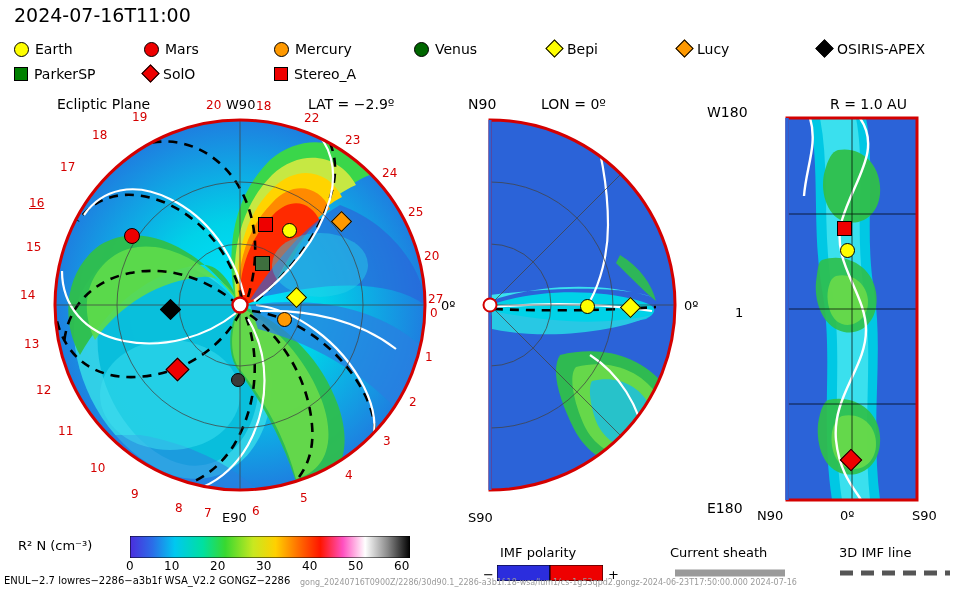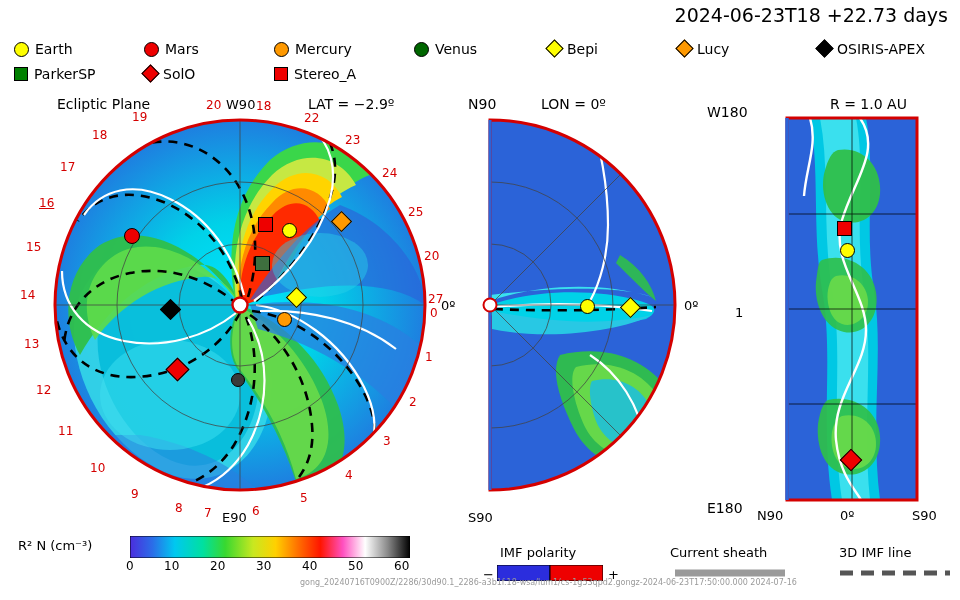--- a/index.html
+++ b/index.html
@@ -26,21 +26,21 @@
   .marker{position:absolute;}
   .mk-circle{border-radius:50%;border:1.6px solid #000;}
   .mk-square{border:1.6px solid #000;}
   .mk-diamond{border:1.6px solid #000;transform:rotate(45deg);}
 </style>
 </head>
 <body>
 
 <div class="root">
 
-  <div class="abs hdr-right">2024-06-23T18 +22.73 days</div>
+  <div class="abs hdr-left">2024-07-16T11:00</div>
 
   <div class="lg-item" style="left:14px;top:40px;">
     <span class="sym sym-circle" style="background:#ffff00;"></span><span class="lg-label">Earth</span>
   </div>
   <div class="lg-item" style="left:144px;top:40px;">
     <span class="sym sym-circle" style="background:#ee0000;"></span><span class="lg-label">Mars</span>
   </div>
   <div class="lg-item" style="left:274px;top:40px;">
     <span class="sym sym-circle" style="background:#ff9900;"></span><span class="lg-label">Mercury</span>
   </div>
@@ -157,21 +157,21 @@
   <div class="redtick" style="left:252px;top:504px;">6</div>
   <div class="redtick" style="left:204px;top:506px;">7</div>
   <div class="redtick" style="left:175px;top:501px;">8</div>
   <div class="redtick" style="left:131px;top:487px;">9</div>
   <div class="redtick" style="left:90px;top:461px;">10</div>
   <div class="redtick" style="left:58px;top:424px;">11</div>
   <div class="redtick" style="left:36px;top:383px;">12</div>
   <div class="redtick" style="left:24px;top:337px;">13</div>
   <div class="redtick" style="left:20px;top:288px;">14</div>
   <div class="redtick" style="left:26px;top:240px;">15</div>
-  <div class="redtick" style="left:39px;top:196px;text-decoration:underline;">16</div>
+  <div class="redtick" style="left:29px;top:196px;text-decoration:underline;">16</div>
   <div class="redtick" style="left:60px;top:160px;">17</div>
   <div class="redtick" style="left:92px;top:128px;">18</div>
   <div class="redtick" style="left:132px;top:110px;">19</div>
 
   <div class="marker mk-circle" style="left:124px;top:228px;width:14px;height:14px;background:#ee0000;"></div>
   <div class="marker mk-square" style="left:258px;top:217px;width:13px;height:13px;background:#ee0000;"></div>
   <div class="marker mk-diamond" style="left:334px;top:214px;width:13px;height:13px;background:#ff9900;"></div>
   <div class="marker mk-circle" style="left:282px;top:223px;width:13px;height:13px;background:#ffff00;"></div>
   <div class="marker mk-square" style="left:255px;top:256px;width:13px;height:13px;background:#3e6f3e;"></div>
   <div class="marker mk-diamond" style="left:289px;top:290px;width:13px;height:13px;background:#ffff00;"></div>
@@ -317,15 +317,16 @@
   <div class="bot-title" style="left:670px;top:545px;">Current sheath</div>
   <svg class="abs" style="left:675px;top:568px;" width="110" height="10">
     <line x1="0" y1="5" x2="110" y2="5" stroke="#9a9a9a" stroke-width="7"></line>
   </svg>
 
   <div class="bot-title" style="left:839px;top:545px;">3D IMF line</div>
   <svg class="abs" style="left:840px;top:568px;" width="110" height="10">
     <line x1="0" y1="5" x2="110" y2="5" stroke="#555" stroke-width="5" stroke-dasharray="13,8"></line>
   </svg>
 
+  <div class="footer">ENUL−2.7 lowres−2286−a3b1f WSA_V2.2 GONGZ−2286</div>
   <div class="footer2">gong_20240716T0900Z/2286/30d90.1_2286-a3b1f.18-wsa/lum1/cs-1g53qpd2.gongz-2024-06-23T17:50:00.000    2024-07-16</div>
 
 </div>
 
 </body></html>

